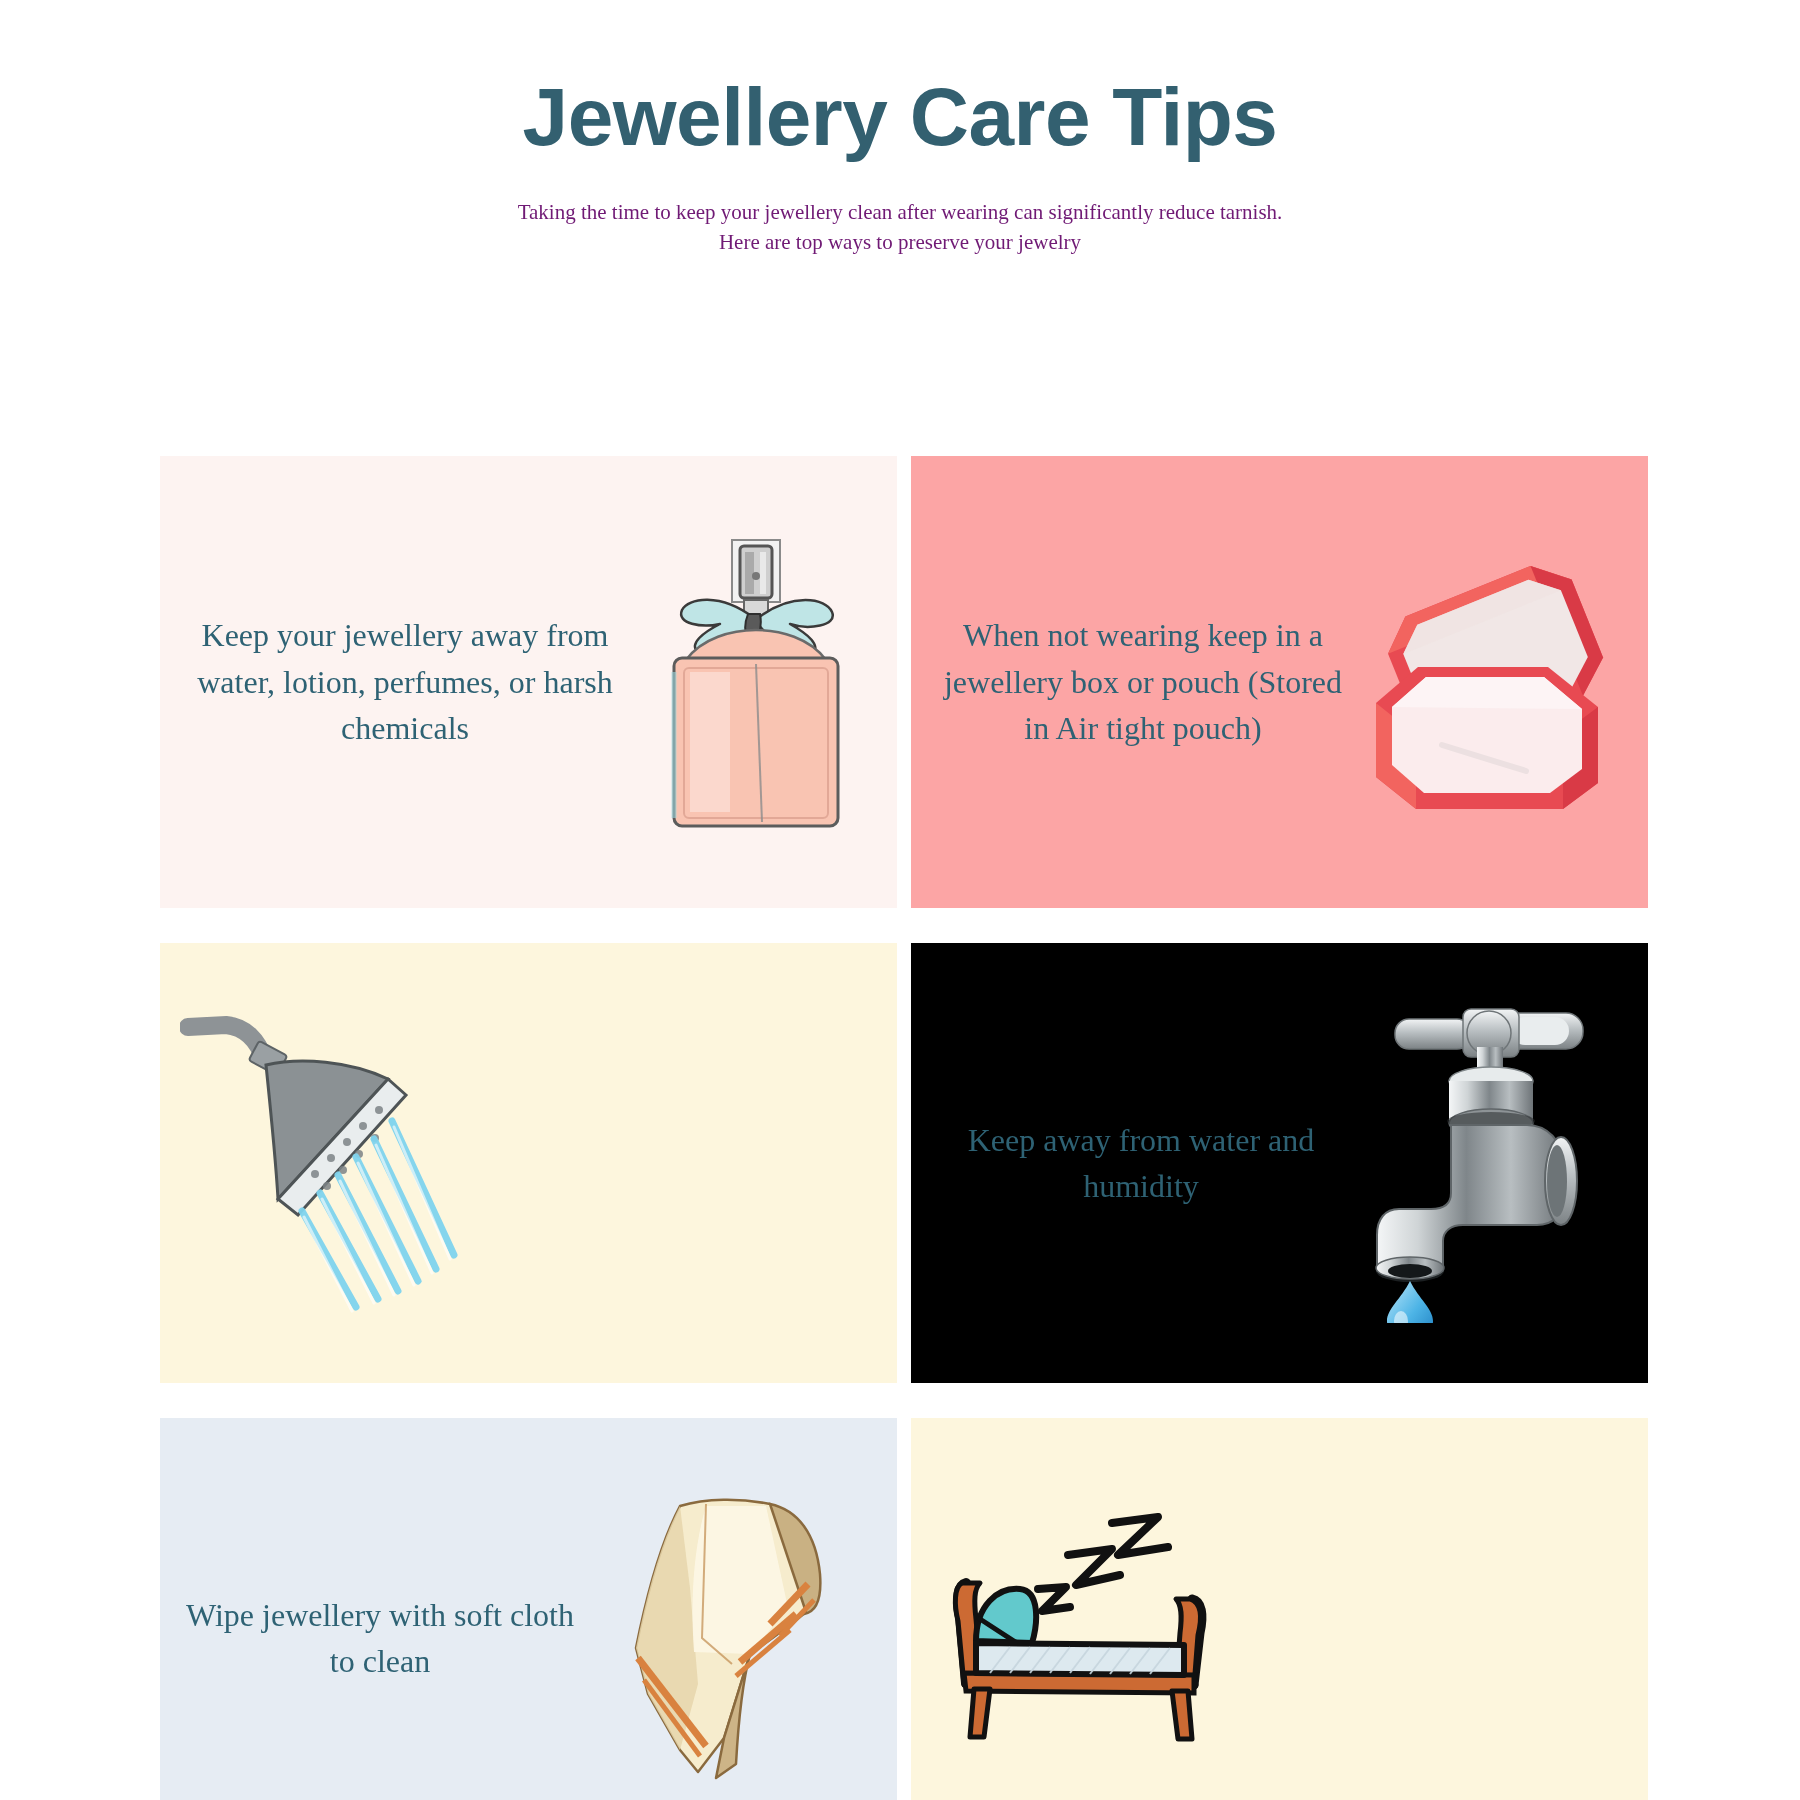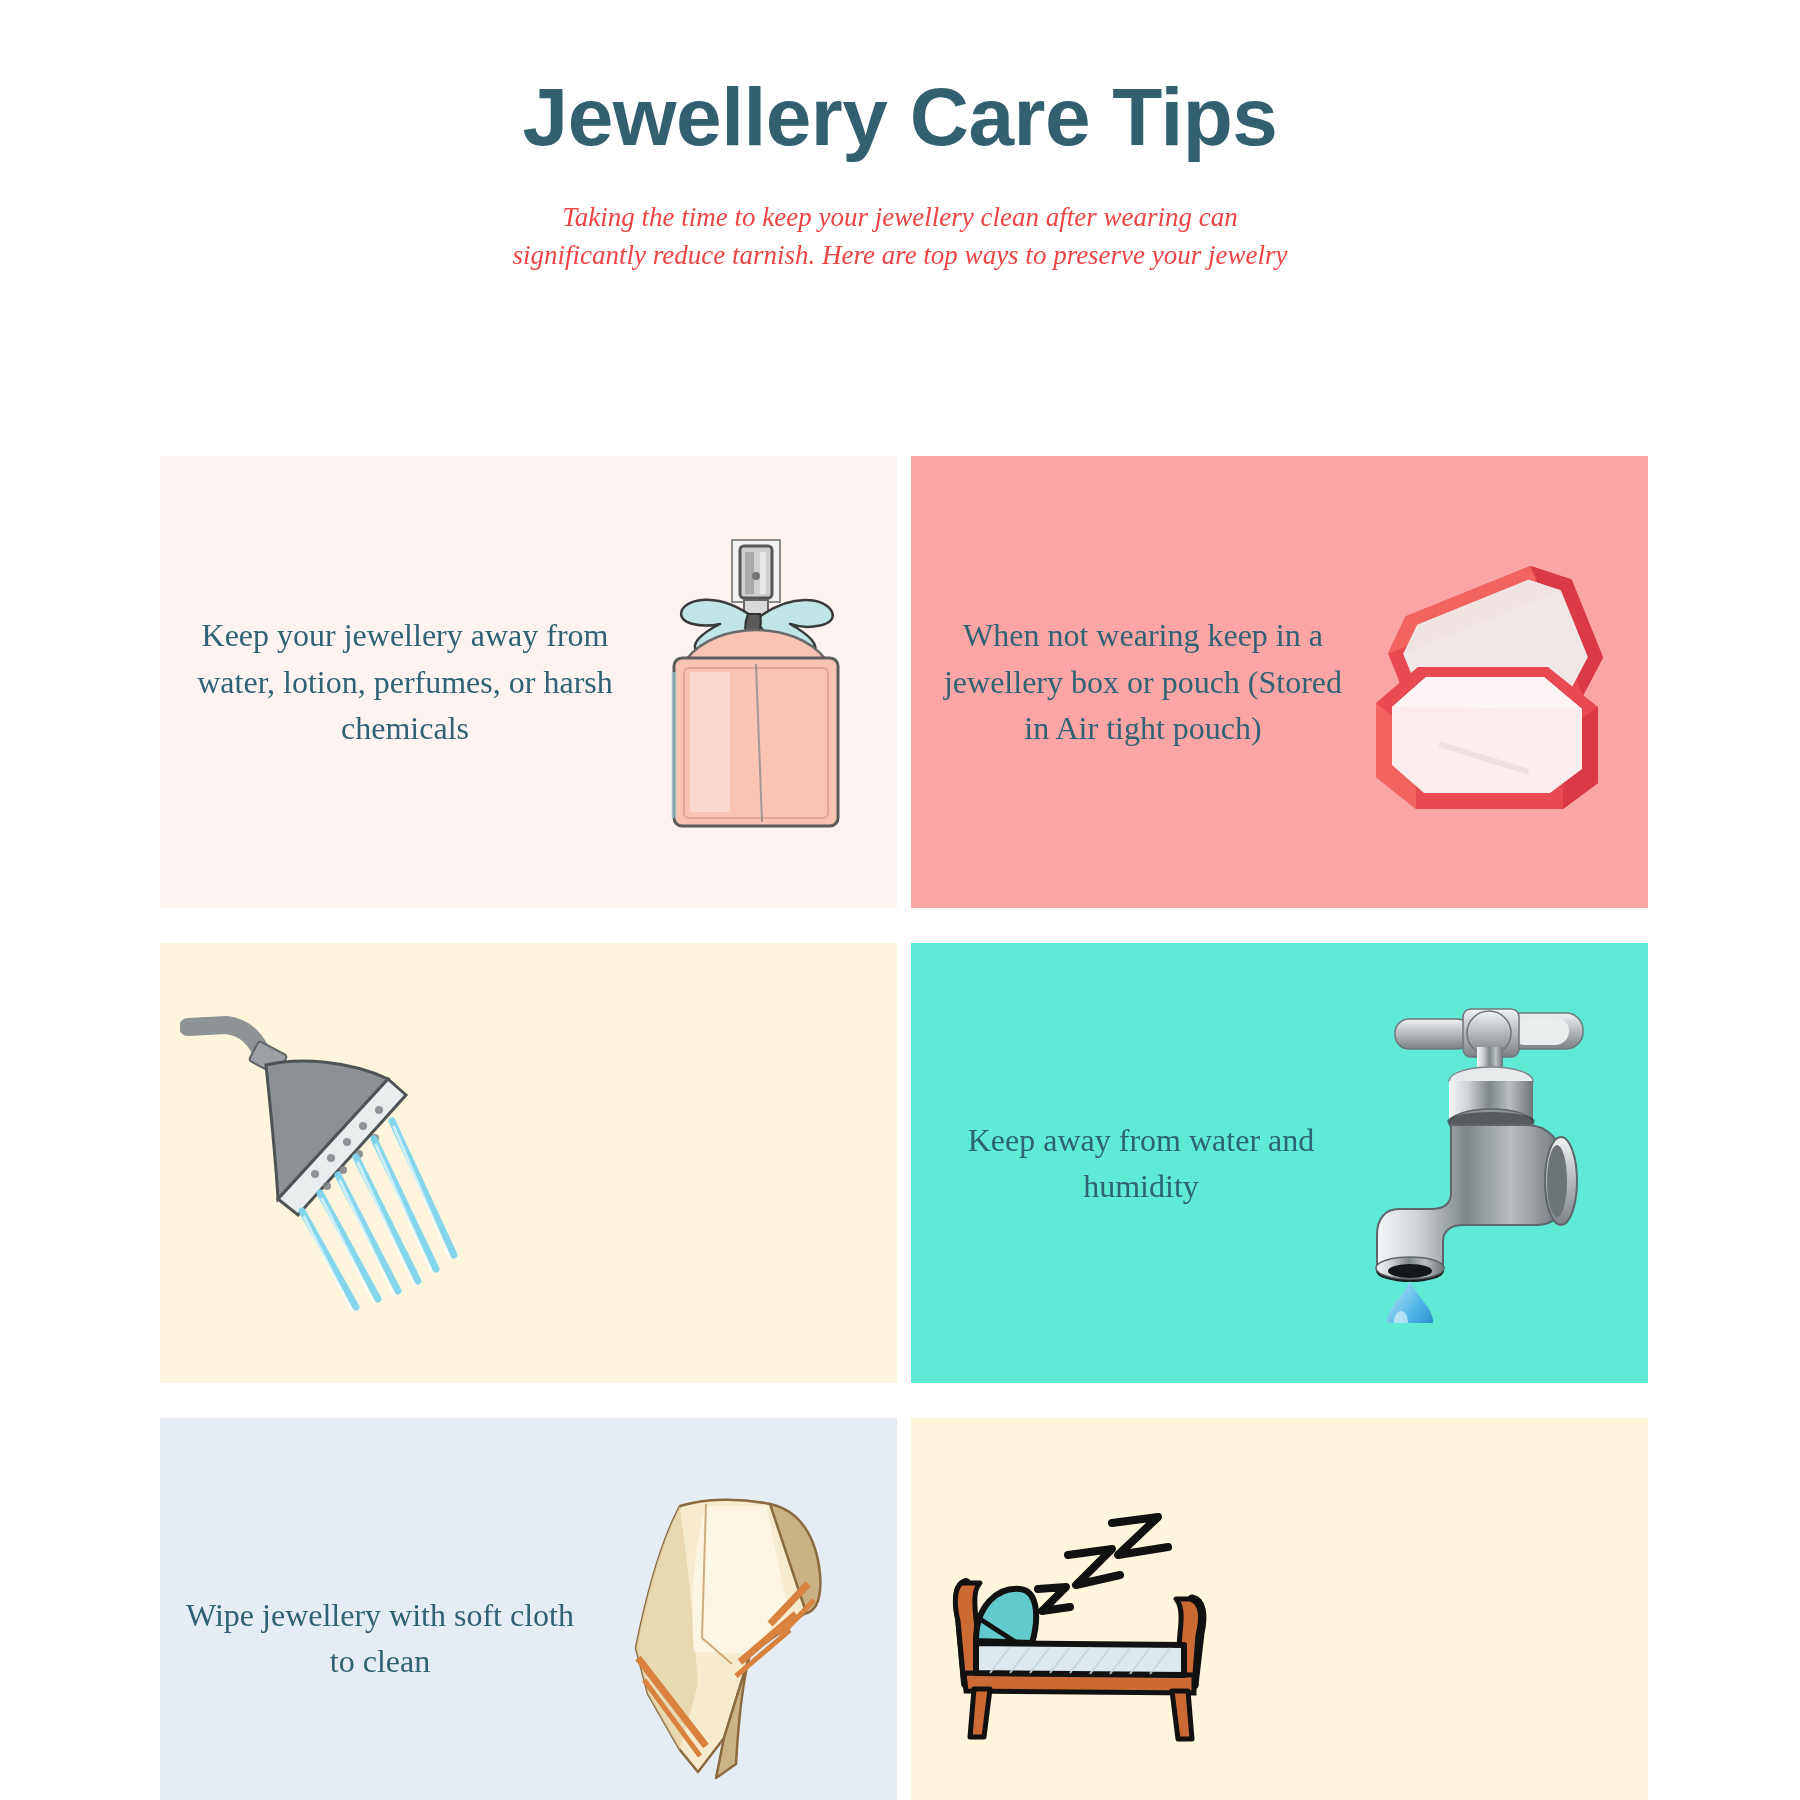--- a/index.html
+++ b/index.html
@@ -30,24 +30,23 @@
     font-family: "Liberation Sans", sans-serif;
     font-weight: bold;
     font-size: 82px;
     line-height: 1.05;
     color: #336070;
     letter-spacing: -0.5px;
     margin: 0;
   }
   .subtitle {
     font-family: "Liberation Serif", serif;
-    font-style: italic;
-    font-size: 27px;
+    font-size: 21px;
     line-height: 1.42;
-    color: #ef4444;
+    color: #701a75;
     width: 790px;
     margin: 38px auto 0 auto;
   }
 
   
   .grid {
     position: absolute;
     left: 160px;
     top: 410px;
     width: 1488px;
@@ -200,21 +199,21 @@
             <line x1="142" y1="196" x2="194" y2="300" stroke="#ffffff" stroke-width="3"></line>
             <line x1="160" y1="178" x2="214" y2="292" stroke="#ffffff" stroke-width="3"></line>
             <line x1="178" y1="160" x2="234" y2="282" stroke="#ffffff" stroke-width="3"></line>
             <line x1="196" y1="142" x2="252" y2="270" stroke="#ffffff" stroke-width="3"></line>
             <line x1="214" y1="124" x2="270" y2="256" stroke="#ffffff" stroke-width="3"></line>
           </g>
         </svg>
       </div>
     </div>
 
-    <div class="card c4 text-left" style="background:#5eead4">
+    <div class="card c4 text-left" style="background:#000000">
       <div class="card-text">Keep away from water and humidity</div>
       <div class="card-art">
         <svg viewBox="0 0 280 320" width="280" height="320">
           <defs>
             <linearGradient id="chrome" x1="0" y1="0" x2="1" y2="0">
               <stop offset="0%" stop-color="#f4f6f7"></stop>
               <stop offset="22%" stop-color="#cfd4d6"></stop>
               <stop offset="48%" stop-color="#7f868a"></stop>
               <stop offset="72%" stop-color="#b8bec1"></stop>
               <stop offset="100%" stop-color="#6e7478"></stop>

